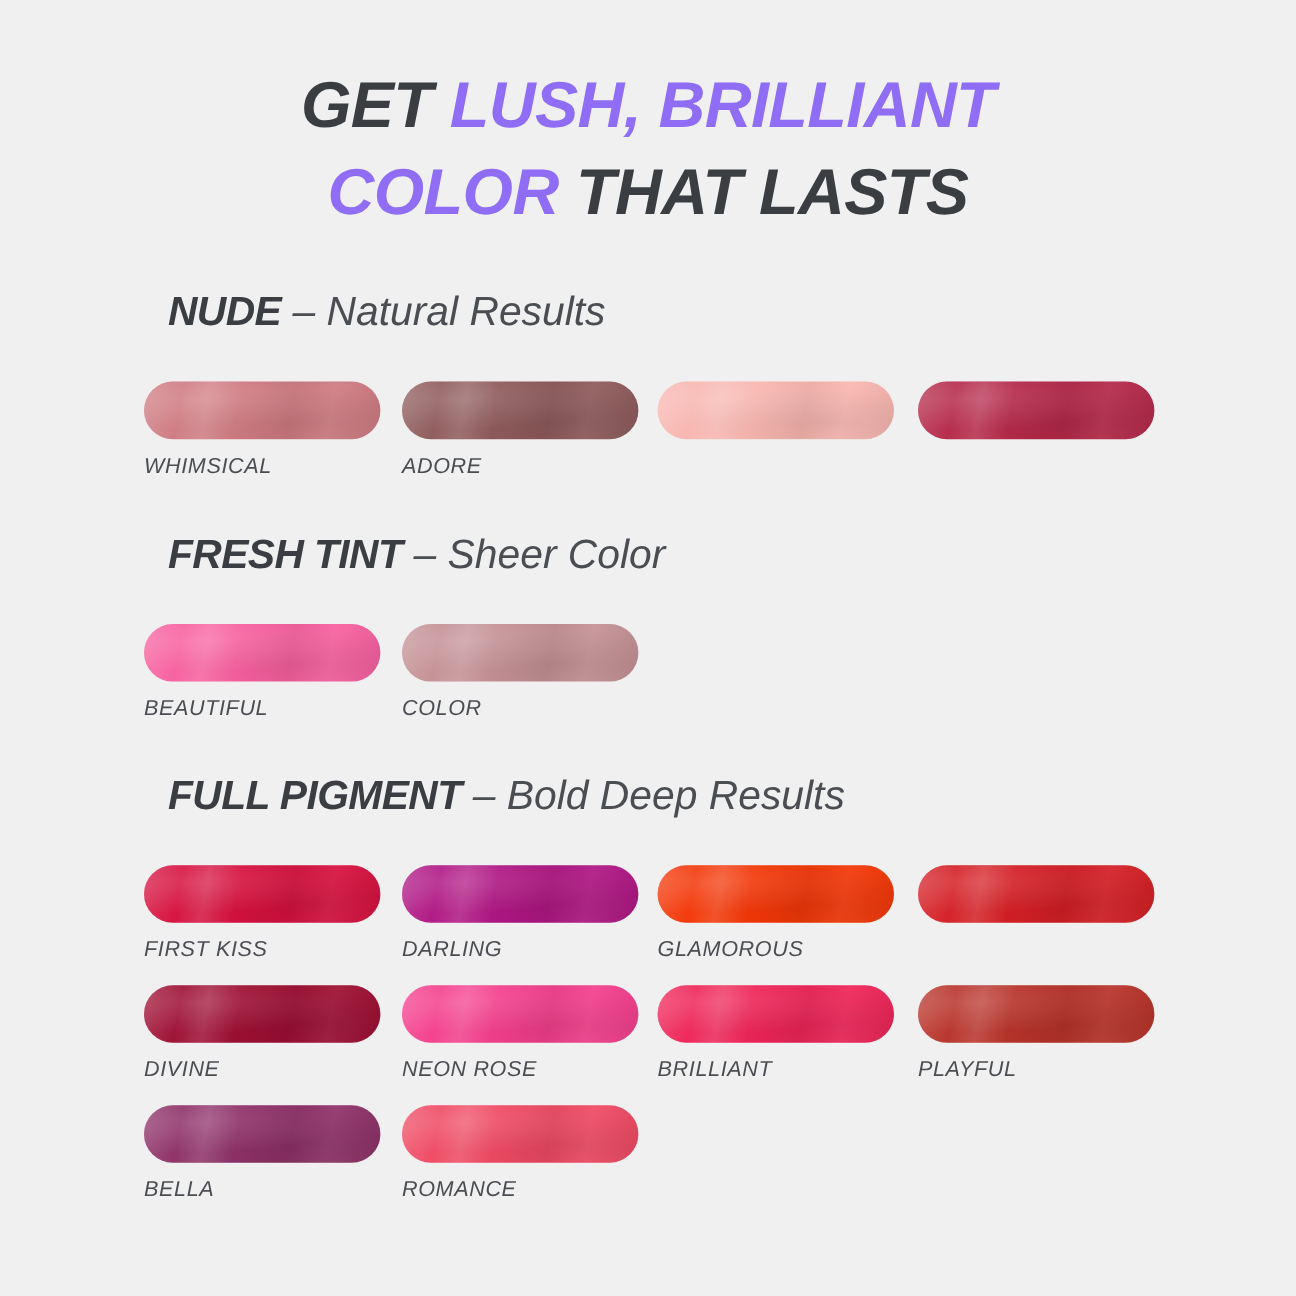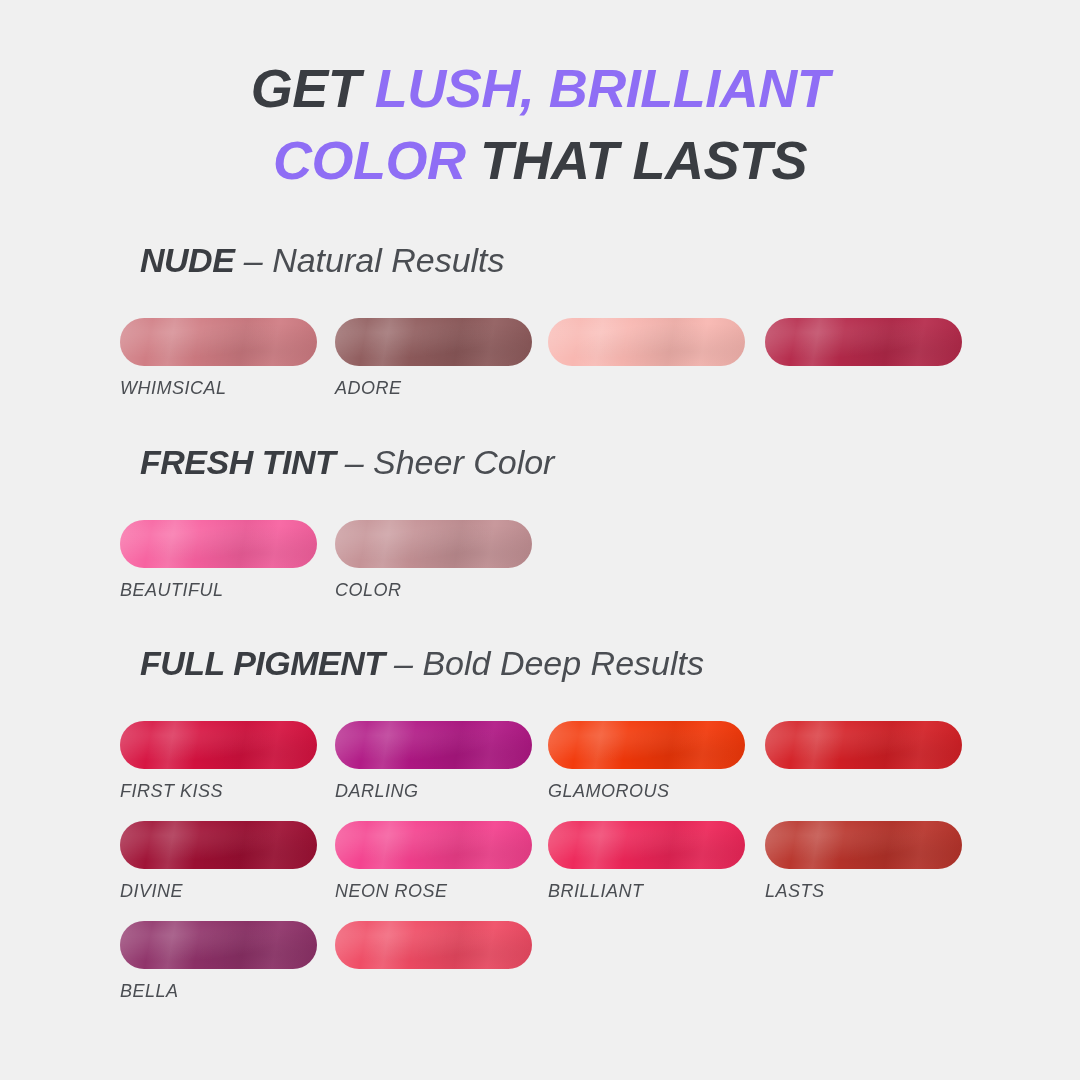--- a/index.html
+++ b/index.html
@@ -183,27 +183,28 @@
           <div class="swatch-cell c1">
             <div class="swatch-chip" style="background: rgb(244, 63, 141);"></div>
             <div class="swatch-label">NEON ROSE</div>
           </div>
           <div class="swatch-cell c2">
             <div class="swatch-chip" style="background: rgb(238, 37, 88);"></div>
             <div class="swatch-label">BRILLIANT</div>
           </div>
           <div class="swatch-cell c3">
             <div class="swatch-chip" style="background: rgb(184, 51, 42);"></div>
-            <div class="swatch-label">LASTS</div>
+            <div class="swatch-label">PLAYFUL</div>
           </div>
         </div>
         <div class="swatch-row">
           <div class="swatch-cell c0">
             <div class="swatch-chip" style="background: rgb(142, 49, 104);"></div>
             <div class="swatch-label">BELLA</div>
           </div>
           <div class="swatch-cell c1">
             <div class="swatch-chip" style="background: rgb(239, 74, 99);"></div>
+            <div class="swatch-label">ROMANCE</div>
           </div>
         </div>
       </div>
     </div>
   </div>
 
 </body></html>

